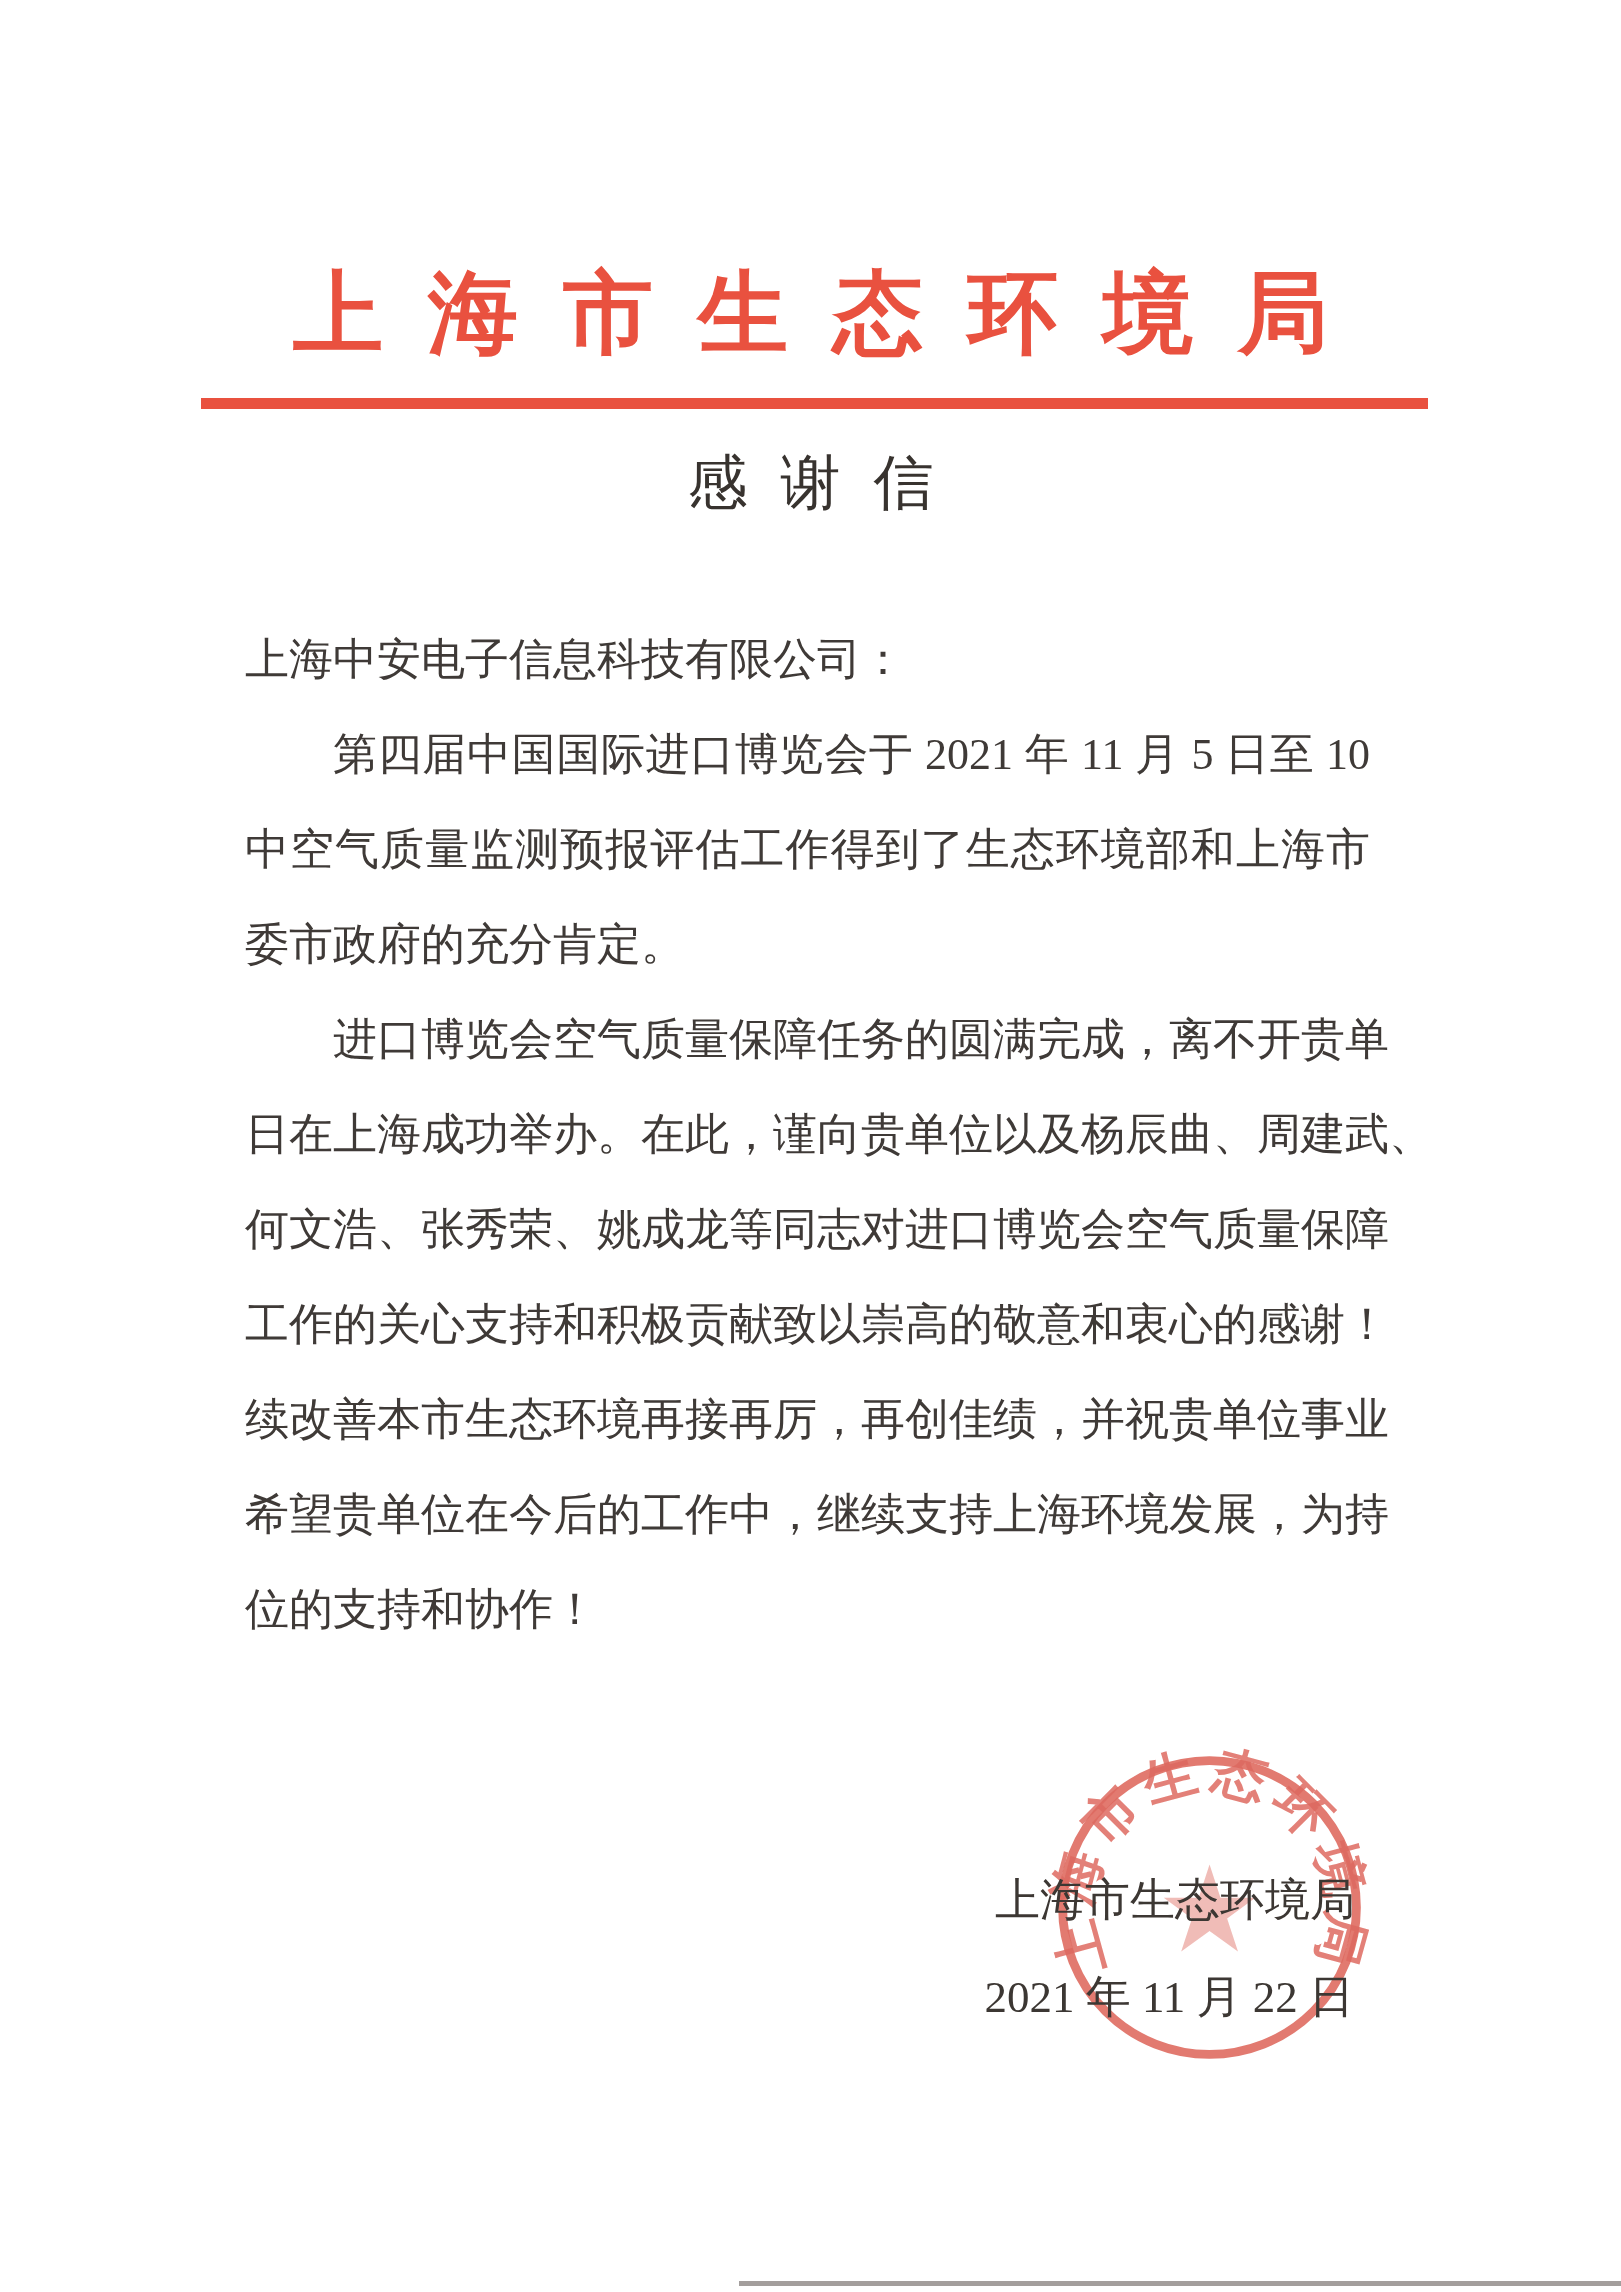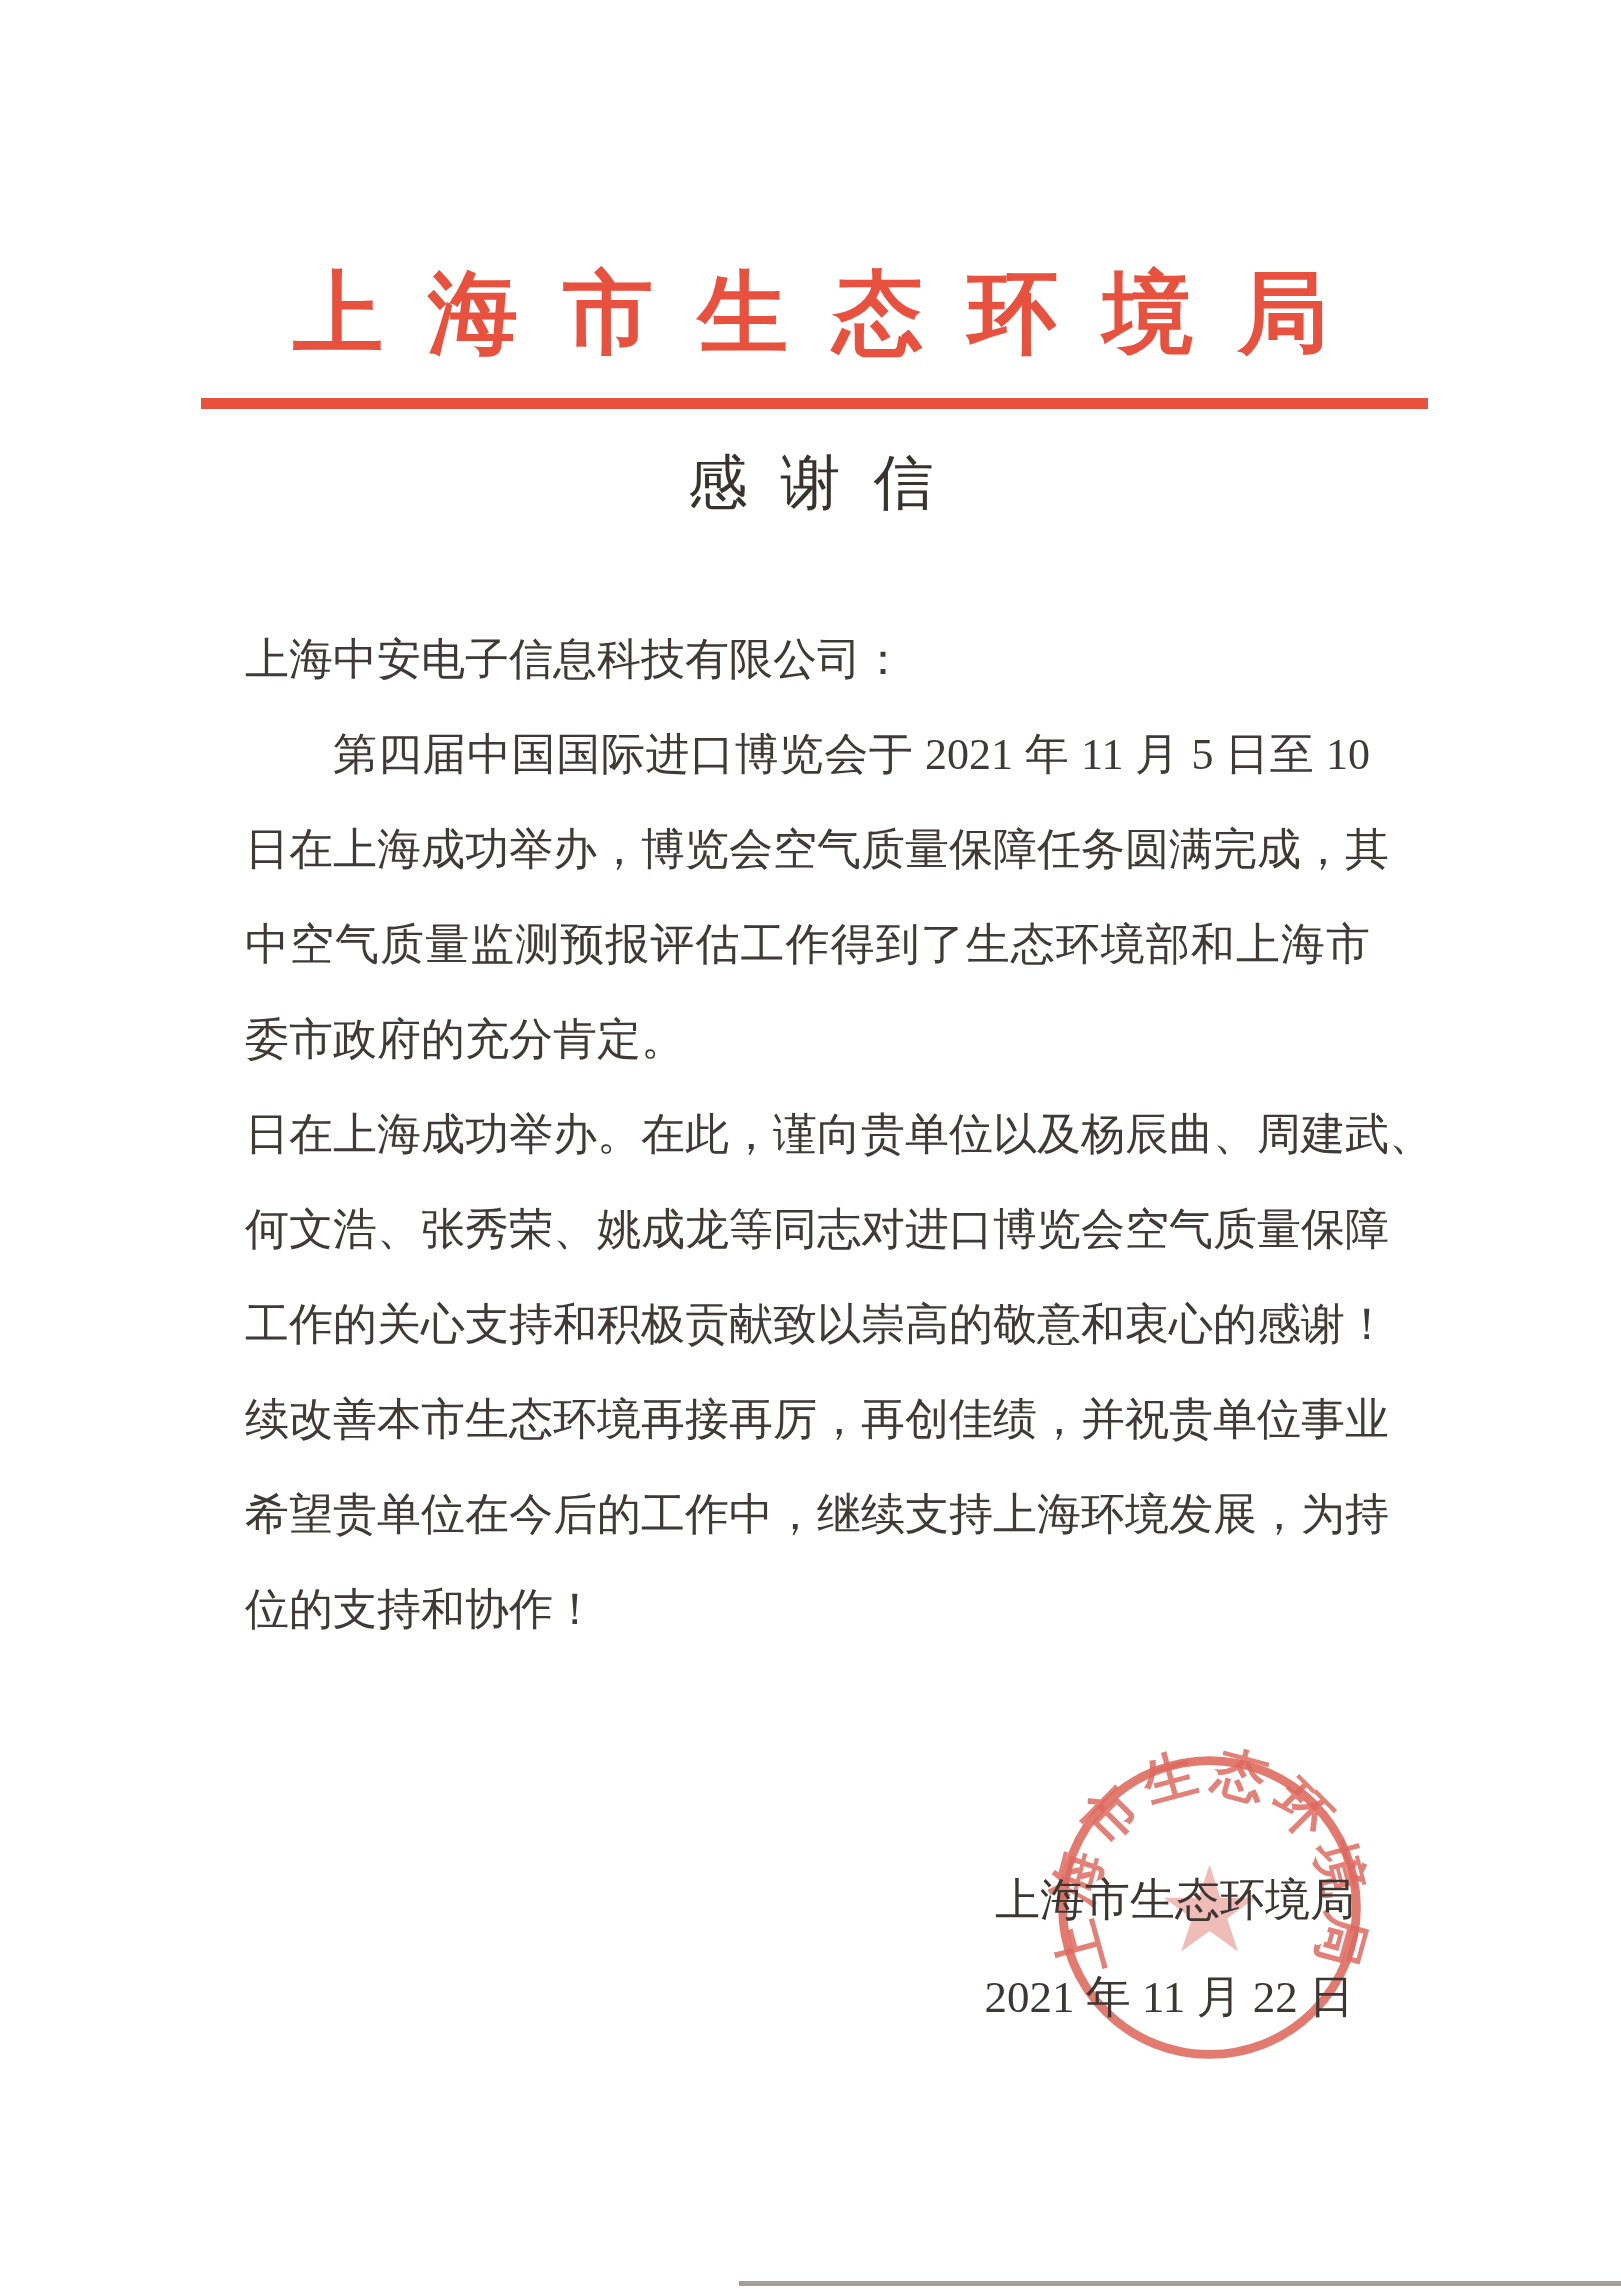--- a/index.html
+++ b/index.html
@@ -103,23 +103,23 @@
 
   <div class="org-title">上海市生态环境局</div>
 
   <div class="rule"></div>
 
   <div class="letter-title">感谢信</div>
 
   <div class="body-block">
     <div class="bline open">上海中安电子信息科技有限公司：</div>
     <div class="bline indent">第四届中国国际进口博览会于 2021 年 11 月 5 日至 10</div>
-    <div class="bline">日在上海成功举办，博览会空气质量保障任务圆满完成，其</div>
     <div class="bline">中空气质量监测预报评估工作得到了生态环境部和上海市</div>
     <div class="bline open">委市政府的充分肯定。</div>
+    <div class="bline indent">进口博览会空气质量保障任务的圆满完成，离不开贵单</div>
     <div class="bline">日在上海成功举办。在此，谨向贵单位以及杨辰曲、周建武、</div>
     <div class="bline">何文浩、张秀荣、姚成龙等同志对进口博览会空气质量保障</div>
     <div class="bline">工作的关心支持和积极贡献致以崇高的敬意和衷心的感谢！</div>
     <div class="bline">续改善本市生态环境再接再厉，再创佳绩，并祝贵单位事业</div>
     <div class="bline">希望贵单位在今后的工作中，继续支持上海环境发展，为持</div>
     <div class="bline open">位的支持和协作！</div>
   </div>
 
   <svg class="stamp" viewBox="0 0 340 340" xmlns="http://www.w3.org/2000/svg">
     <defs>

